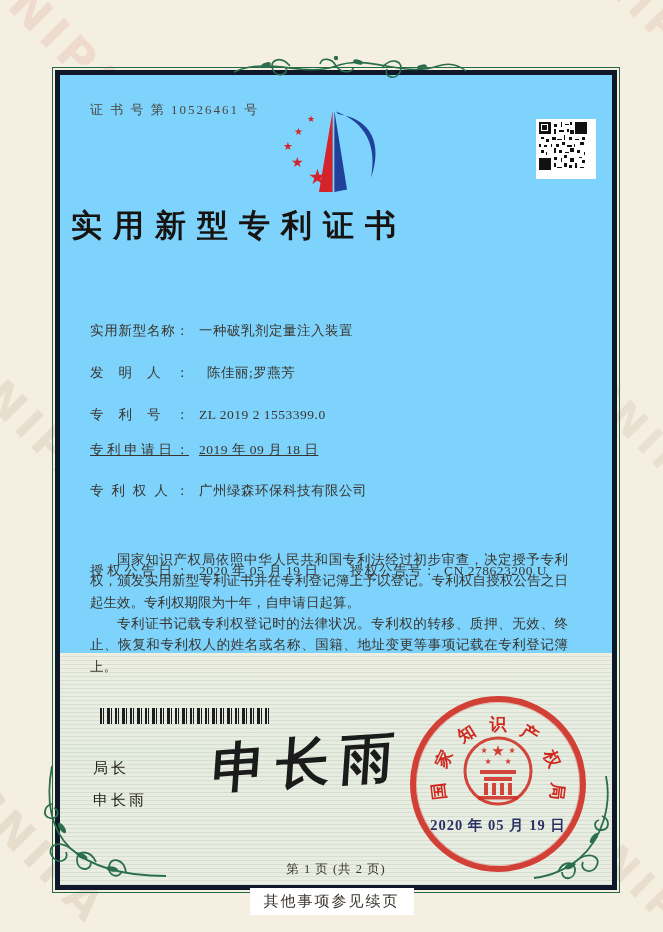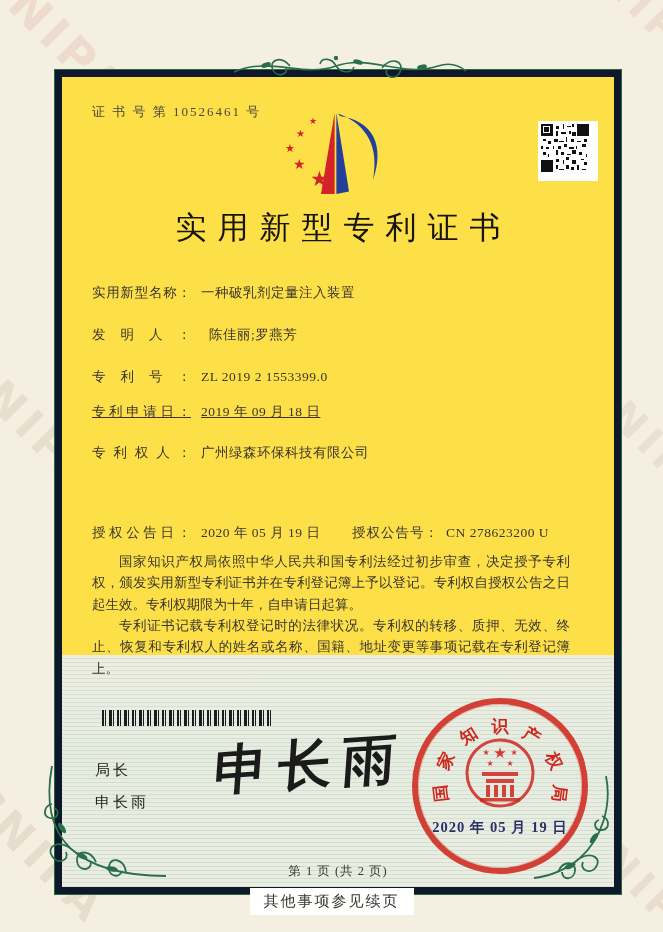--- a/index.html
+++ b/index.html
@@ -17,21 +17,21 @@
   .wm-1{left:-38px;top:6px;font-size:46px;color:rgba(226,186,172,.38);}
   .wm-2{left:556px;top:-20px;font-size:42px;color:rgba(224,190,170,.35);}
   .wm-3{left:372px;top:258px;font-size:44px;color:rgba(205,192,168,.38);}
   .wm-4{left:-60px;top:398px;font-size:44px;color:rgba(205,192,168,.34);}
   .wm-5{left:568px;top:418px;font-size:40px;color:rgba(208,196,172,.34);}
   .wm-6{left:-52px;top:828px;font-size:44px;color:rgba(210,196,174,.4);}
   .wm-7{left:560px;top:862px;font-size:40px;color:rgba(214,198,176,.4);}
   
   .frame{
     position:absolute;left:55px;top:70px;width:552px;height:810px;
-    border:7px solid #0f172a;background:#fde047;z-index:2;
+    border:5px solid #0f172a;background:#7dd3fc;z-index:2;
   }
   .frame::before{
     content:"";position:absolute;inset:-8px;border:1.5px solid #226a47;pointer-events:none;
   }
   .green-zone{
     position:absolute;left:0;right:0;bottom:0;top:578px;z-index:0;
     background:
       repeating-linear-gradient(0deg, rgba(110,150,120,.16) 0 1px, rgba(0,0,0,0) 1px 4px),
       linear-gradient(180deg,#edeee2 0%,#e7ece1 40%,#e9ede2 100%);
   }
@@ -40,26 +40,26 @@
   .orn-bl{left:40px;top:764px;}
   .orn-br{left:532px;top:776px;}
   
   .cert-no{
     position:absolute;left:30px;top:26px;font-size:13px;letter-spacing:2px;color:#4b463f;z-index:5;
   }
   .logo{position:absolute;left:218px;top:30px;width:140px;height:98px;z-index:5;}
   .logo .star{position:absolute;color:#d5232b;line-height:1;font-family:"DejaVu Sans",sans-serif;}
   .qr{position:absolute;left:476px;top:44px;width:54px;height:54px;background:#fff;padding:3px;z-index:5;}
   .title{
-    position:absolute;left:0;right:0;top:130px;text-align:center;z-index:5;
-    font-size:31px;font-weight:normal;letter-spacing:11px;text-indent:11px;color:#171310;
+    position:absolute;left:0;right:0;top:130px;text-align:left;z-index:5;
+    font-size:31px;font-weight:bold;letter-spacing:11px;text-indent:11px;color:#171310;
   }
   
   .content{position:absolute;left:30px;top:206px;width:492px;z-index:5;font-size:13.5px;color:#3a352e;}
-  .frow{position:absolute;left:0;right:17px;display:flex;line-height:1.45;}
+  .frow{position:absolute;left:0;right:17px;display:flex;line-height:1.45;margin-top:40px;}
   .flabel{
     display:inline-block;width:99px;flex:0 0 99px;margin-right:10px;
     text-align:justify;text-align-last:justify;white-space:nowrap;
   }
   .fvalue{flex:1;letter-spacing:.5px;}
   .r1{top:0;} .r2{top:42px;gap:8px;} .r3{top:84px;} .r4{top:119px;text-decoration:underline;} .r5{top:160px;} .r6{top:202px;} .r7{top:240px;}
   .pair2{position:absolute;left:260px;top:0;display:flex;width:232px;}
   .pair2 .flabel{width:86px;flex:0 0 86px;margin-right:8px;}
   .paras{position:absolute;left:0;top:268px;width:478px;text-align:justify;line-height:1.58;color:#3a352e;}
   .paras p{margin:0;text-indent:2em;}

